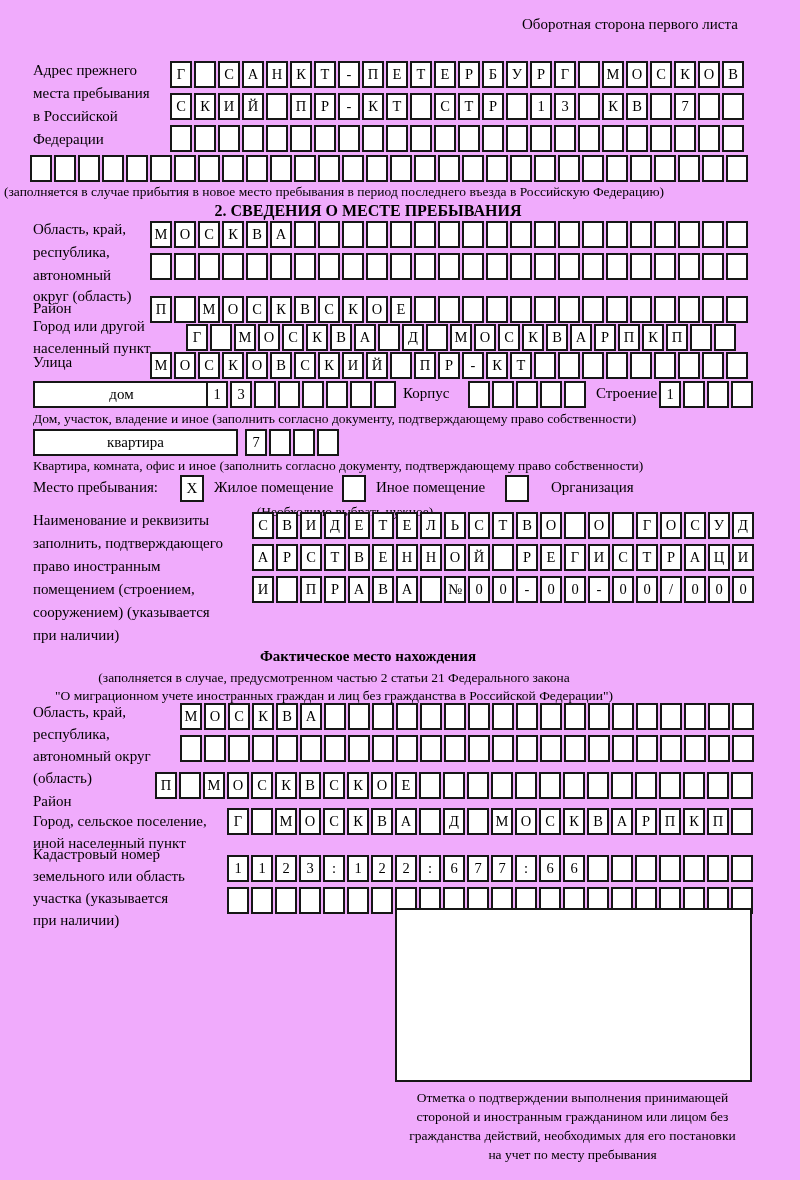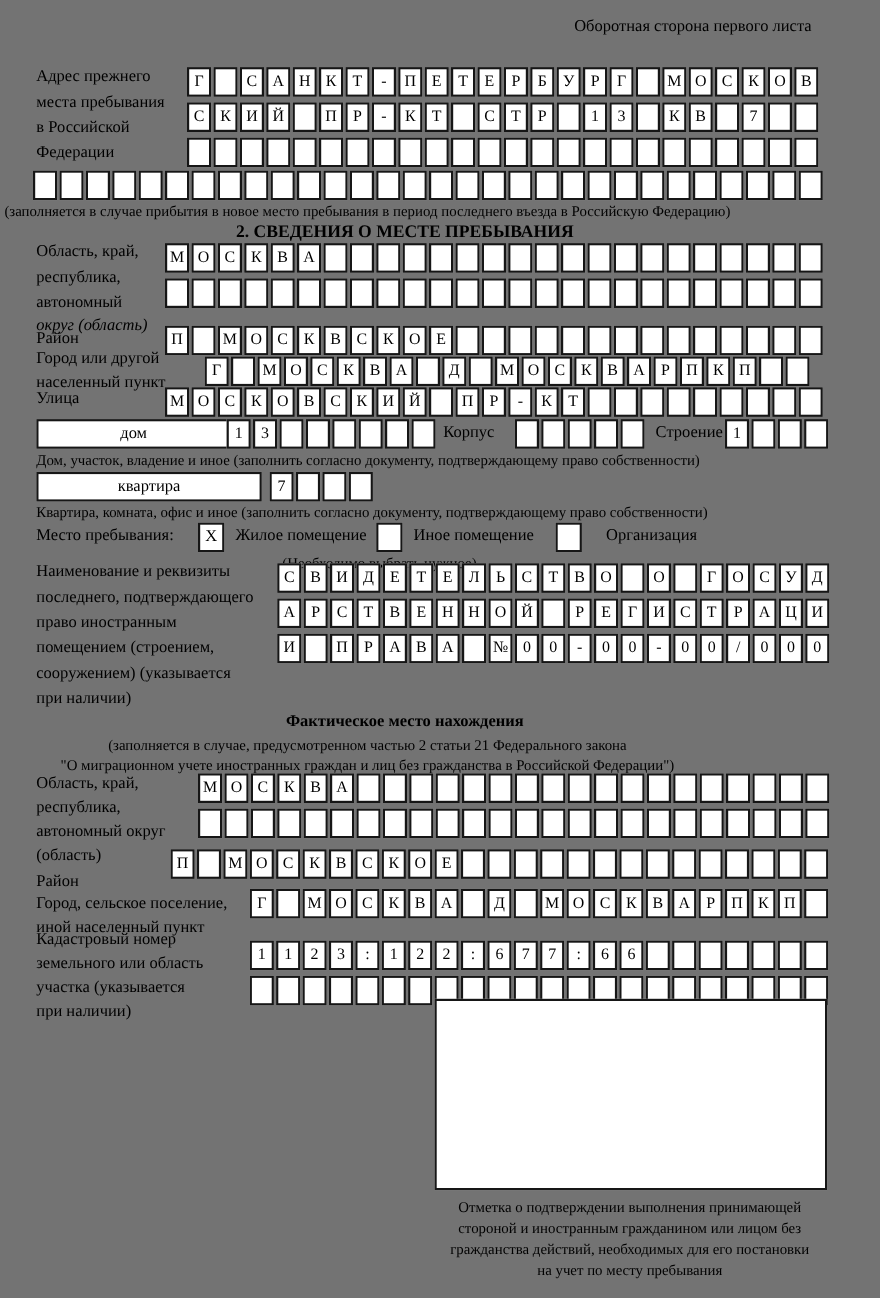--- a/index.html
+++ b/index.html
@@ -1,16 +1,16 @@
 <!DOCTYPE html>
 <html><head>
 <meta charset="utf-8">
 <style>
   html,body{margin:0;padding:0;background:#fff;}
-  .page{position:relative;width:800px;height:1180px;background:#737373;
+  .page{position:relative;width:800px;height:1180px;background:#f0abfc;
         font-family:"Liberation Serif","DejaVu Serif",serif;color:#000;overflow:hidden;}
   .lbl{position:absolute;font-size:15px;line-height:17px;white-space:nowrap;}
   .note{position:absolute;font-size:13.5px;line-height:16px;white-space:nowrap;}
   .center{left:0;width:668px;text-align:center;white-space:normal;}
   .title{position:absolute;left:0;width:736px;text-align:center;font-weight:bold;font-size:16px;}
   .cellrow{position:absolute;display:flex;column-gap:2px;}
   .cell{flex:0 0 22px;width:22px;height:27px;border:2px solid #161616;box-sizing:border-box;
         display:flex;align-items:center;justify-content:center;font-size:14.5px;line-height:1;background:#fff;}
   .wbox{position:absolute;height:27px;border:2px solid #161616;box-sizing:border-box;
         display:flex;align-items:center;justify-content:center;font-size:15px;background:#fff;}
@@ -141,21 +141,21 @@
       <div class="cell"></div>
     </div>
 
   <div class="note center" style="top:184px;">(заполняется в случае прибытия в новое место пребывания в период последнего въезда в Российскую Федерацию)</div>
 
   <div class="title" style="top:202px;">2. СВЕДЕНИЯ О МЕСТЕ ПРЕБЫВАНИЯ</div>
 
   <div class="lbl" style="top:221px;left:33px;">Область, край,</div>
   <div class="lbl" style="top:244px;left:33px;">республика,</div>
   <div class="lbl" style="top:267px;left:33px;">автономный</div>
-  <div class="lbl" style="top:288px;left:33px;font-style:italic;">округ (область)</div>
+  <div class="lbl" style="top:288px;left:33px;">округ (область)</div>
   <div class="cellrow" style="top:221px;left:150px;">
       <div class="cell">М</div>
       <div class="cell">О</div>
       <div class="cell">С</div>
       <div class="cell">К</div>
       <div class="cell">В</div>
       <div class="cell">А</div>
       <div class="cell"></div>
       <div class="cell"></div>
       <div class="cell"></div>
@@ -330,21 +330,21 @@
   <div class="lbl" style="top:479px;left:33px;">Место пребывания:</div>
   <div class="chk" style="top:475px;left:180px;">X</div>
   <div class="lbl" style="top:479px;left:214px;">Жилое помещение</div>
   <div class="chk" style="top:475px;left:342px;"></div>
   <div class="lbl" style="top:479px;left:376px;">Иное помещение</div>
   <div class="chk" style="top:475px;left:505px;"></div>
   <div class="lbl" style="top:479px;left:551px;">Организация</div>
   <div class="note" style="top:504px;left:180px;width:330px;text-align:center;">(Необходимо выбрать нужное)</div>
 
   <div class="lbl" style="top:512px;left:33px;">Наименование и реквизиты</div>
-  <div class="lbl" style="top:535px;left:33px;">последнего, подтверждающего</div>
+  <div class="lbl" style="top:535px;left:33px;">заполнить, подтверждающего</div>
   <div class="lbl" style="top:558px;left:33px;">право иностранным</div>
   <div class="lbl" style="top:581px;left:33px;">помещением (строением,</div>
   <div class="lbl" style="top:604px;left:33px;">сооружением) (указывается</div>
   <div class="lbl" style="top:627px;left:33px;">при наличии)</div>
   <div class="cellrow" style="top:512px;left:252px;">
       <div class="cell">С</div>
       <div class="cell">В</div>
       <div class="cell">И</div>
       <div class="cell">Д</div>
       <div class="cell">Е</div>

